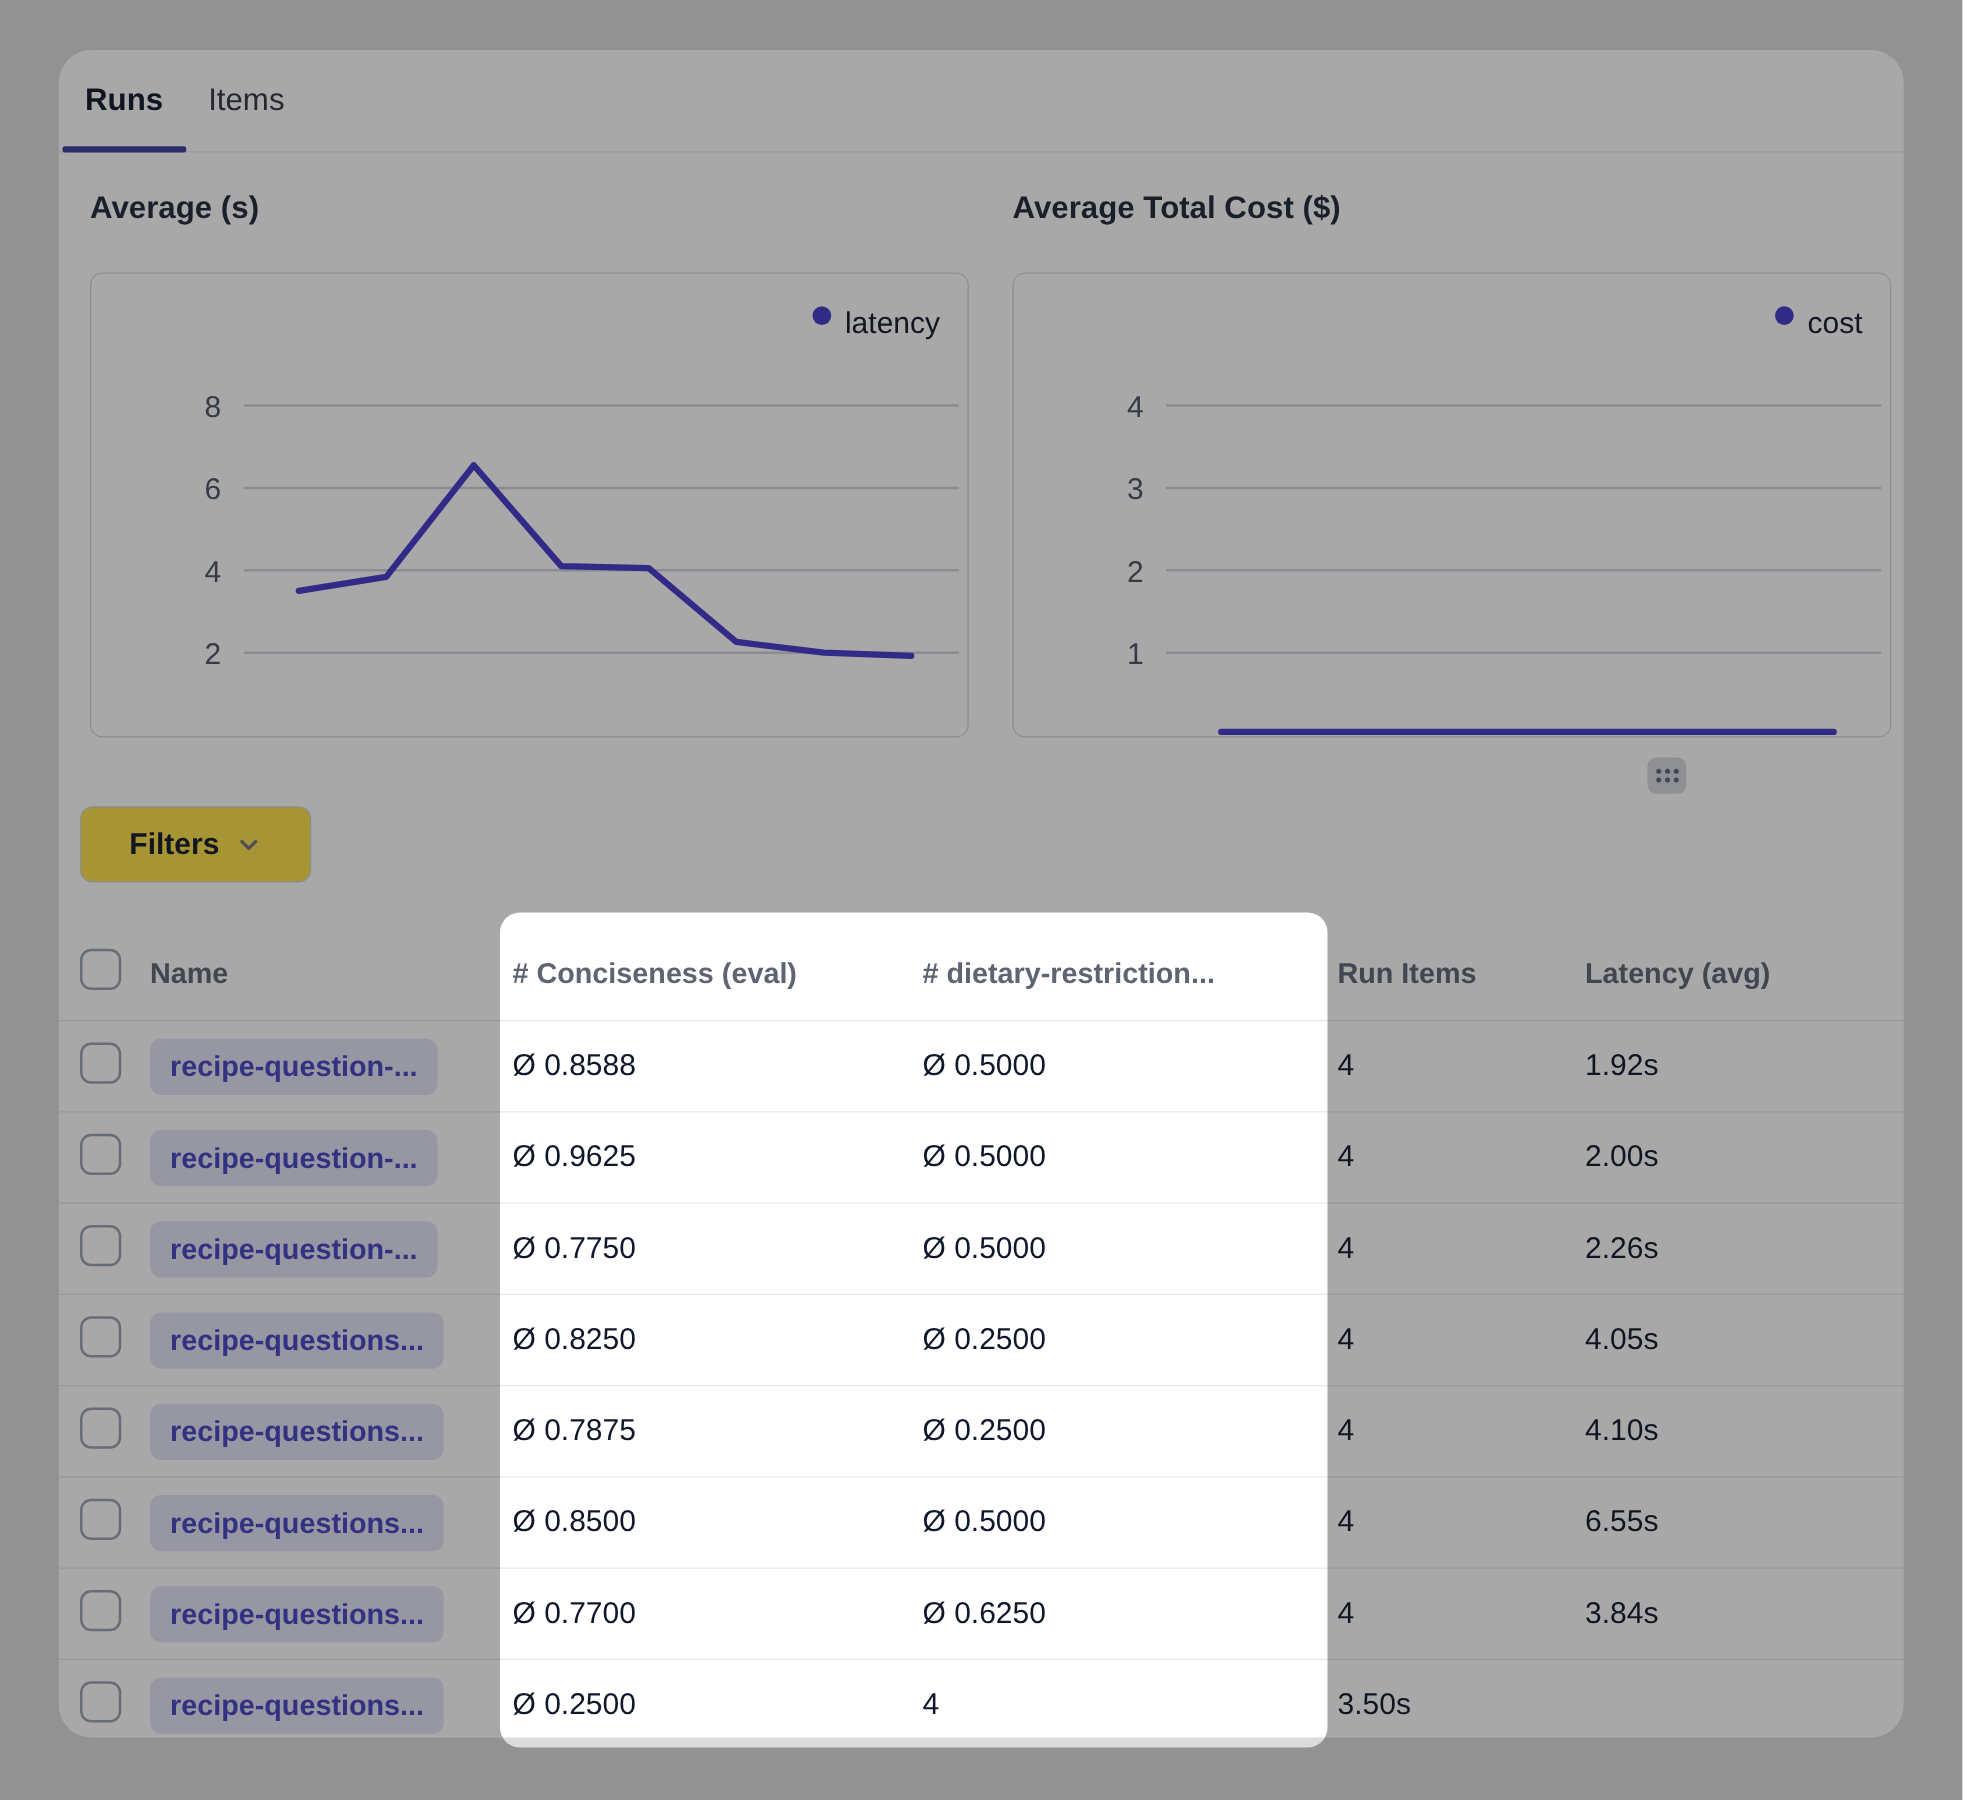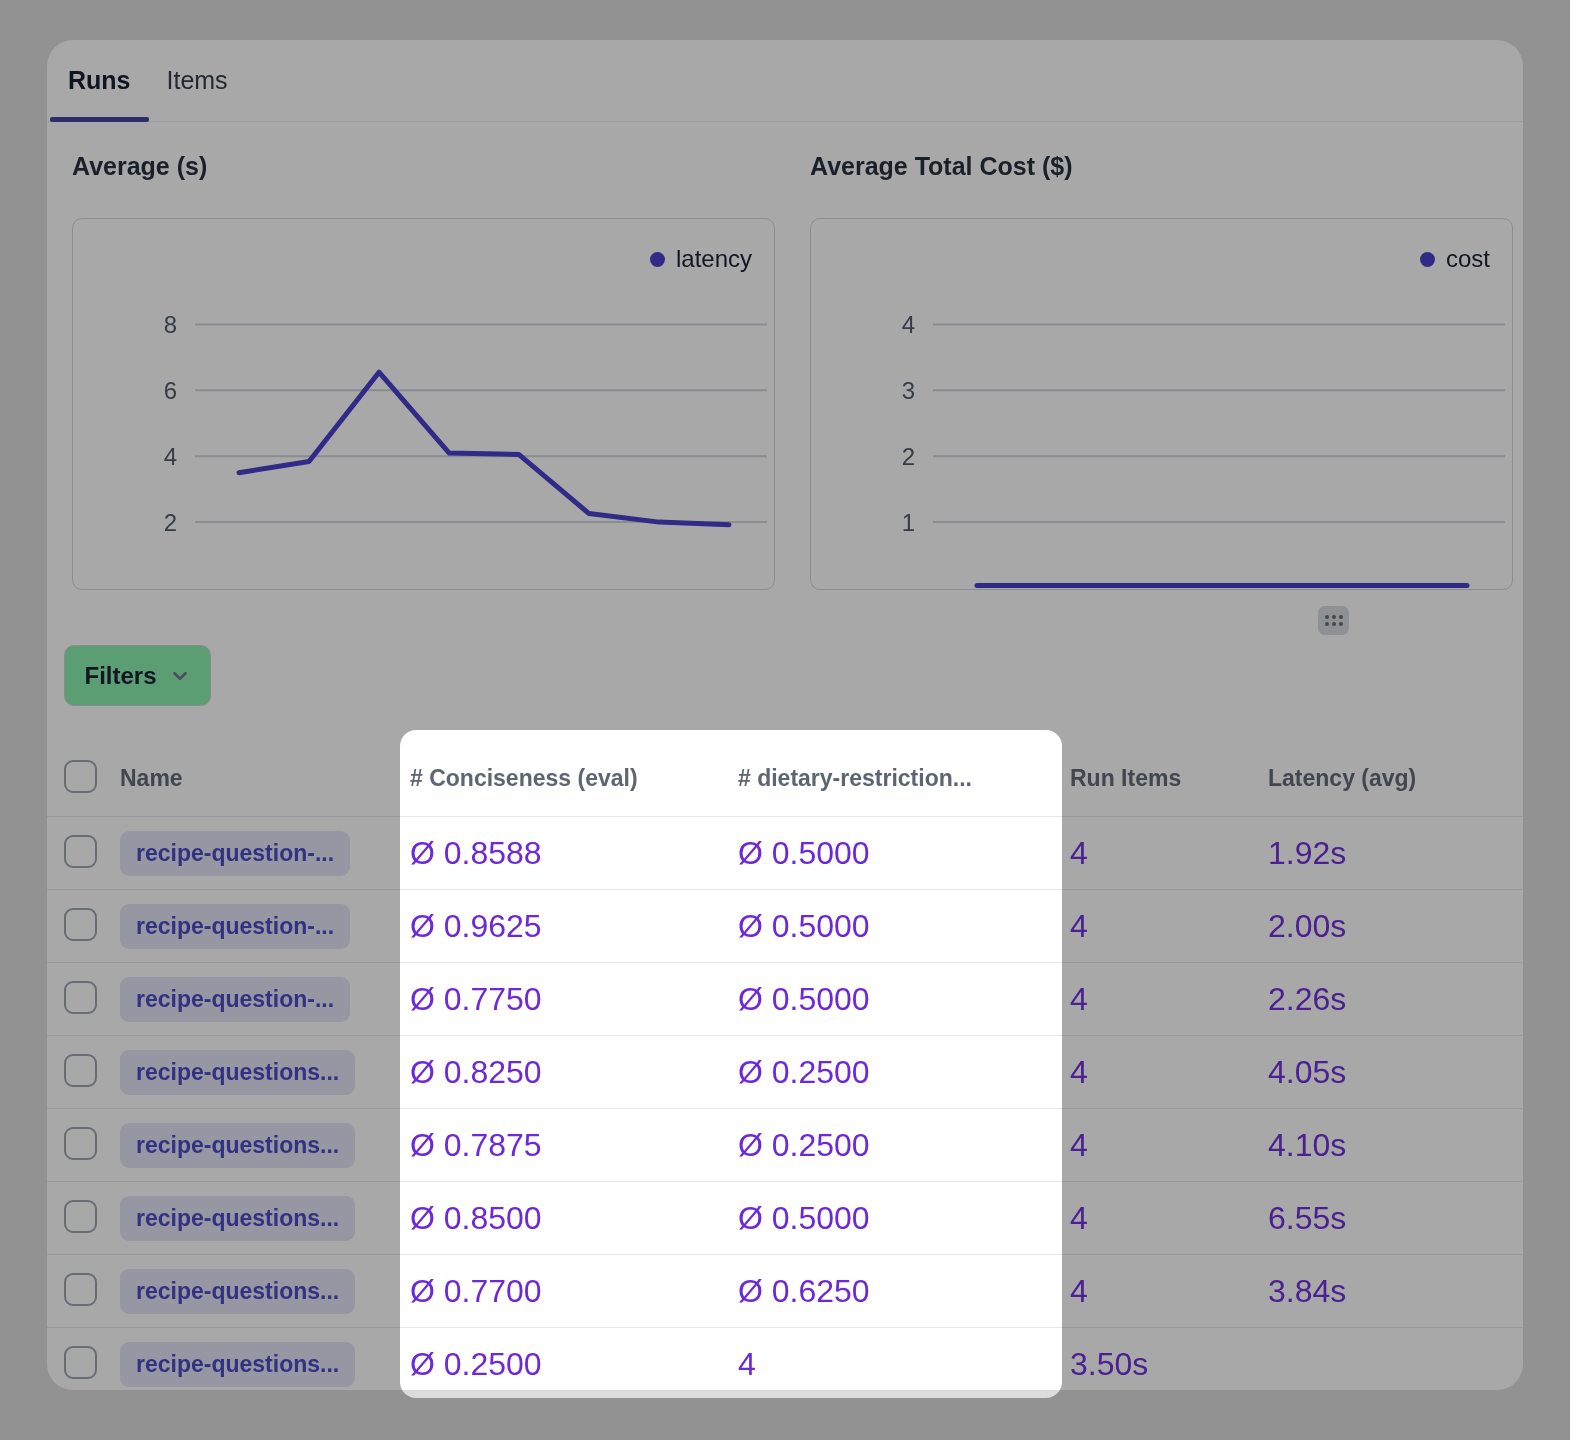--- a/index.html
+++ b/index.html
@@ -9,42 +9,42 @@
 
   
   .tabbar{position:absolute;left:0;top:0;right:0;height:82px;border-bottom:1px solid #ececf1;display:flex;padding-left:3px;box-sizing:border-box;}
   .tab{display:flex;align-items:center;padding:0 18px;font-size:25px;color:#2f3542;font-weight:500;position:relative;cursor:pointer;}
   .tab.active{color:#0f172a;font-weight:600;}
   .tab.active::after{content:"";position:absolute;left:0;right:0;bottom:-1px;height:5px;background:var(--tab-underline,#3f3d9e);border-radius:2px;}
 
   
   .chart-title{position:absolute;font-size:25px;font-weight:600;color:#1f2937;line-height:36px;}
   .chart-box{position:absolute;width:703px;height:372px;border:1.5px solid #d2d5db;border-radius:10px;box-sizing:border-box;background:#fff;}
-  .legend{position:absolute;top:26px;right:22px;display:flex;align-items:center;gap:11px;}
+  .legend{position:absolute;top:26px;right:22px;display:flex;align-items:flex-start;gap:11px;}
   .legend .dot{width:15px;height:15px;border-radius:50%;background:var(--accent,#4338ca);}
   .legend .lbl{font-size:24px;color:#111827;}
   svg.plot{position:absolute;left:0;top:0;display:block;}
   text.tick{font-family:"Liberation Sans",sans-serif;font-size:24px;fill:#4b5563;}
 
   
   .drag-handle{position:absolute;left:1271px;top:566px;width:31px;height:29px;background:#d7d9de;border-radius:7px;display:flex;align-items:center;justify-content:center;cursor:grab;}
   .drag-handle .dots{display:grid;grid-template-columns:repeat(3,4px);grid-template-rows:repeat(2,4px);gap:3px;}
   .drag-handle .dots i{width:4px;height:4px;border-radius:50%;background:#5f6672;}
 
   
-  .filters-btn{position:absolute;left:17px;top:605px;width:147px;height:61px;border:1.5px solid #cfd3d9;border-radius:10px;display:flex;align-items:center;justify-content:center;gap:12px;font-size:24px;font-weight:600;color:#111827;background:#86efac;box-sizing:border-box;cursor:pointer;}
+  .filters-btn{position:absolute;left:17px;top:605px;width:185px;height:61px;border:1.5px solid #cfd3d9;border-radius:10px;display:flex;align-items:center;justify-content:center;gap:12px;font-size:24px;font-weight:600;color:#111827;background:#fde047;box-sizing:border-box;cursor:pointer;}
 
   
   .table{position:absolute;left:0;top:700px;right:0;}
   .thead,.trow{display:grid;grid-template-columns:56px 307px 328px 332px 198px 1fr;align-items:center;}
   .thead{height:76px;border-bottom:1px solid #e5e7eb;}
   .trow{height:72px;border-bottom:1px solid #e5e7eb;}
   .trow:last-child{border-bottom:none;}
   .hcell{font-size:23px;font-weight:600;color:#5d6572;white-space:nowrap;overflow:hidden;}
-  .cell{font-size:32px;color:#6d28d9;white-space:nowrap;}
+  .cell{font-size:24px;color:#0f172a;white-space:nowrap;}
   .c-name{padding-left:17px;}
   .checkbox{display:inline-block;width:33px;height:33px;border:2px solid #9aa1ac;border-radius:9px;background:#fff;box-sizing:border-box;margin-left:17px;cursor:pointer;}
   .badge{display:inline-block;background:var(--badge-bg,#e4e4f6);color:var(--badge-text,#4743c0);font-weight:700;font-size:23px;padding:9px 16px;border-radius:9px;cursor:pointer;}
 
   
   .spotlight{position:absolute;left:400px;top:730px;width:662px;height:668px;border-radius:16px;box-shadow:0 0 0 4000px rgba(18,18,22,0.37);pointer-events:none;z-index:40;}
 </style>
 </head>
 <body>
 

